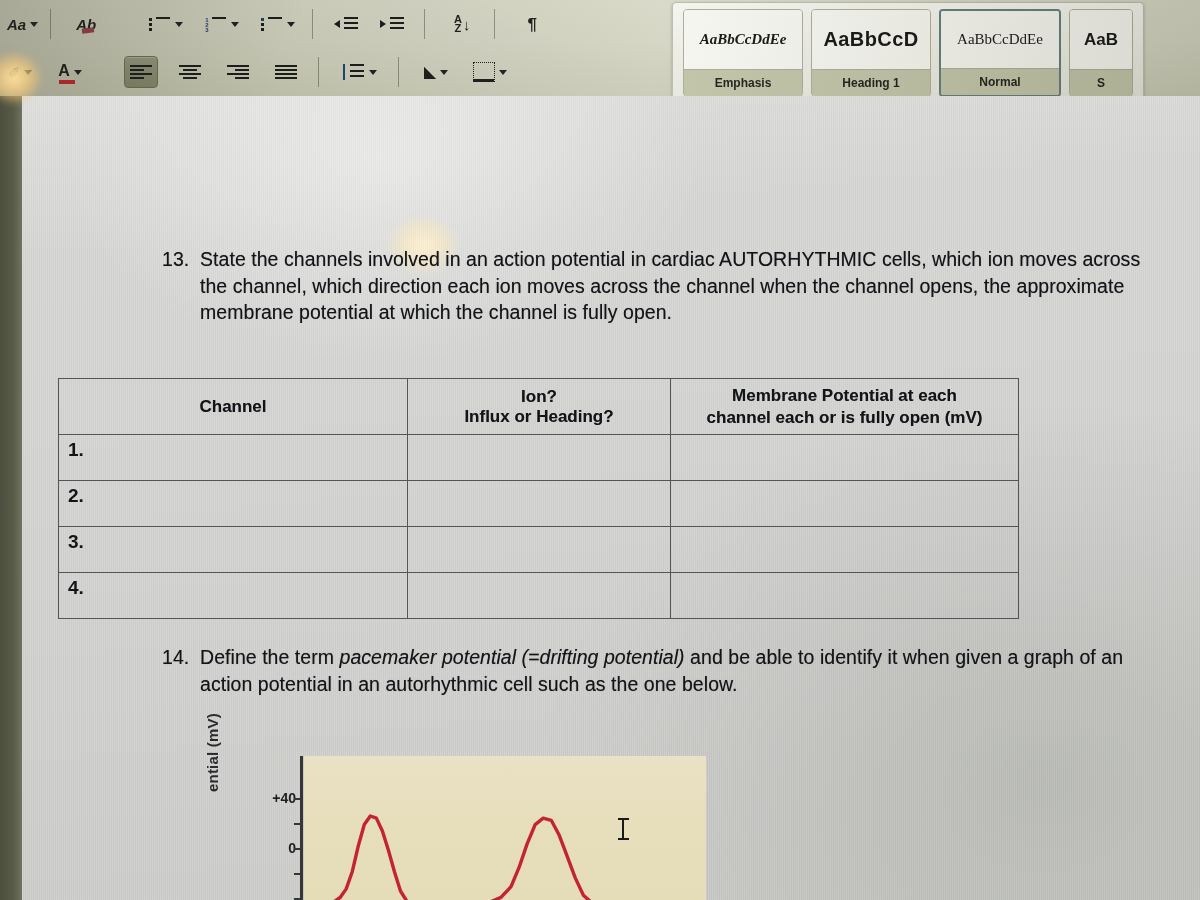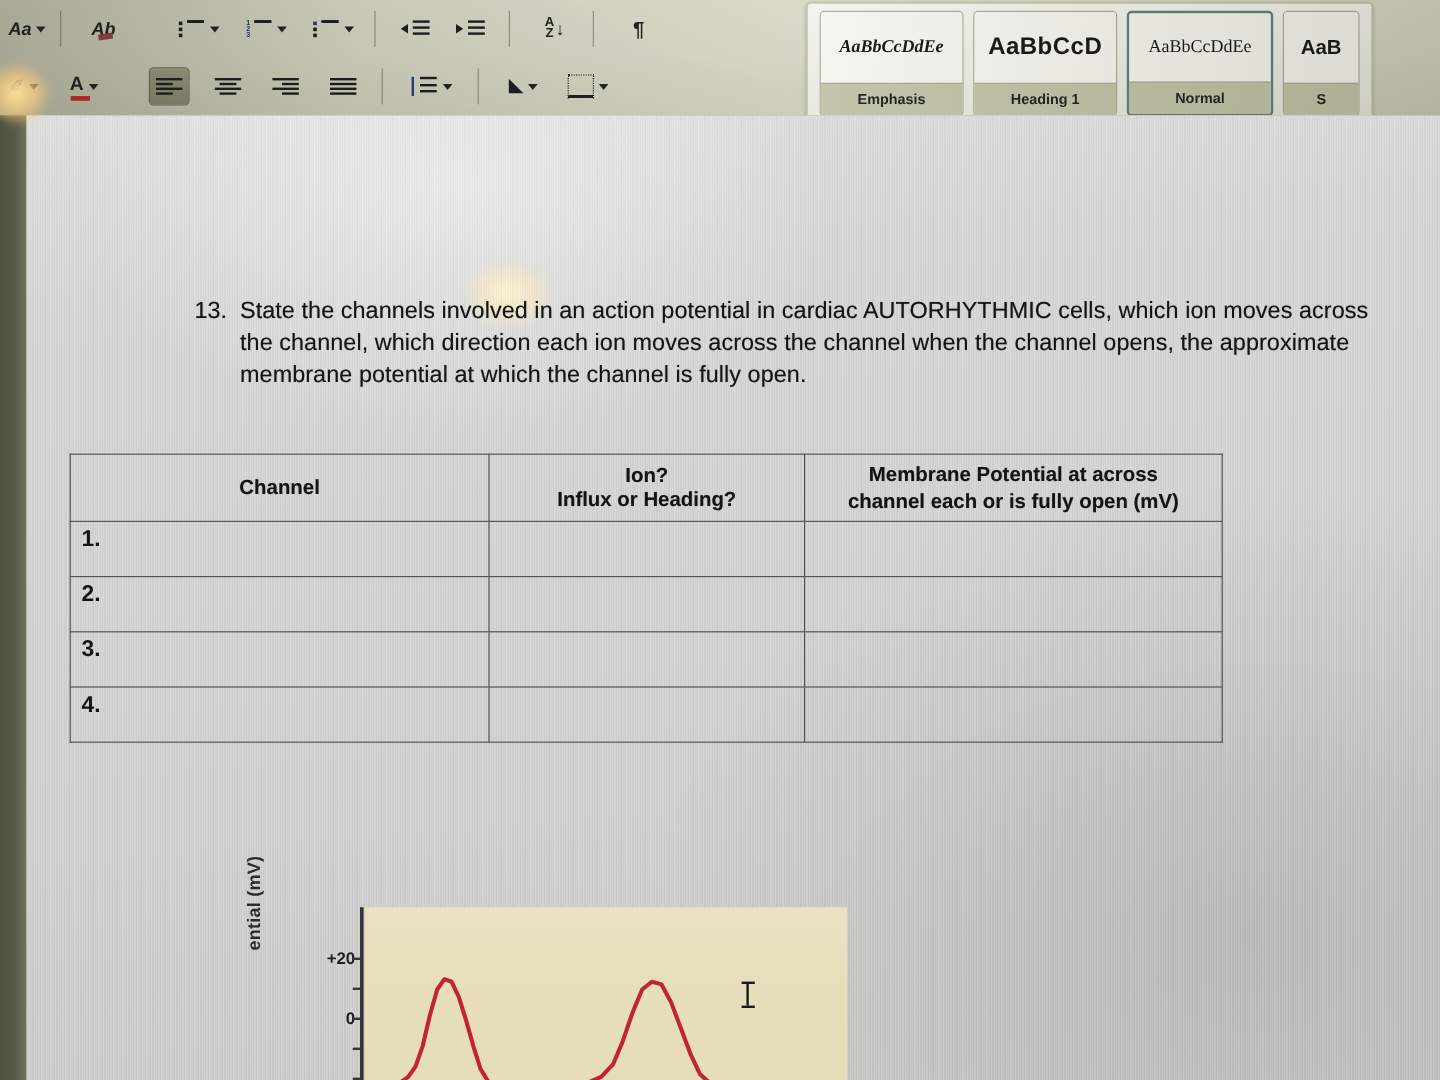--- a/index.html
+++ b/index.html
@@ -426,21 +426,21 @@
         <thead>
           <tr>
             <th class="th-c1">
               <span>Channel</span>
             </th>
             <th class="th-c2">
               <span>Ion?</span>
               <span class="l2">Influx or Heading?</span>
             </th>
             <th class="th-c3">
-              <span>Membrane Potential at across</span>
+              <span>Membrane Potential at each</span>
               <span class="l2">channel each or is fully open (mV)</span>
             </th>
           </tr>
         </thead>
         <tbody>
           <tr>
             <td class="idx">1.</td>
             <td></td>
             <td></td>
           </tr>
@@ -455,28 +455,32 @@
             <td></td>
           </tr>
           <tr>
             <td class="idx">4.</td>
             <td></td>
             <td></td>
           </tr>
         </tbody>
       </table>
 
+      <div class="q" id="q14">
+        <span class="num">14.</span>
+        <span class="body"><span>Define the term </span><em>pacemaker potential (=drifting potential)</em><span> and be able to identify it when given a graph of an action potential in an autorhythmic cell such as the one below.</span></span>
+        </div>
 
       <div class="chart">
         <div class="chart-ylabel">ential (mV)</div>
         <div class="chart-plot"></div>
         <div class="chart-axis"></div>
 
         <div class="tickwrap" style="top:42px;">
-          <span class="ticklabel">+20</span>
+          <span class="ticklabel">+40</span>
         </div>
         <div class="tick" style="top:42px;"></div>
 
         <div class="tick" style="top:67px;"></div>
 
         <div class="tickwrap" style="top:92px;">
           <span class="ticklabel">0</span>
         </div>
         <div class="tick" style="top:92px;"></div>
 

